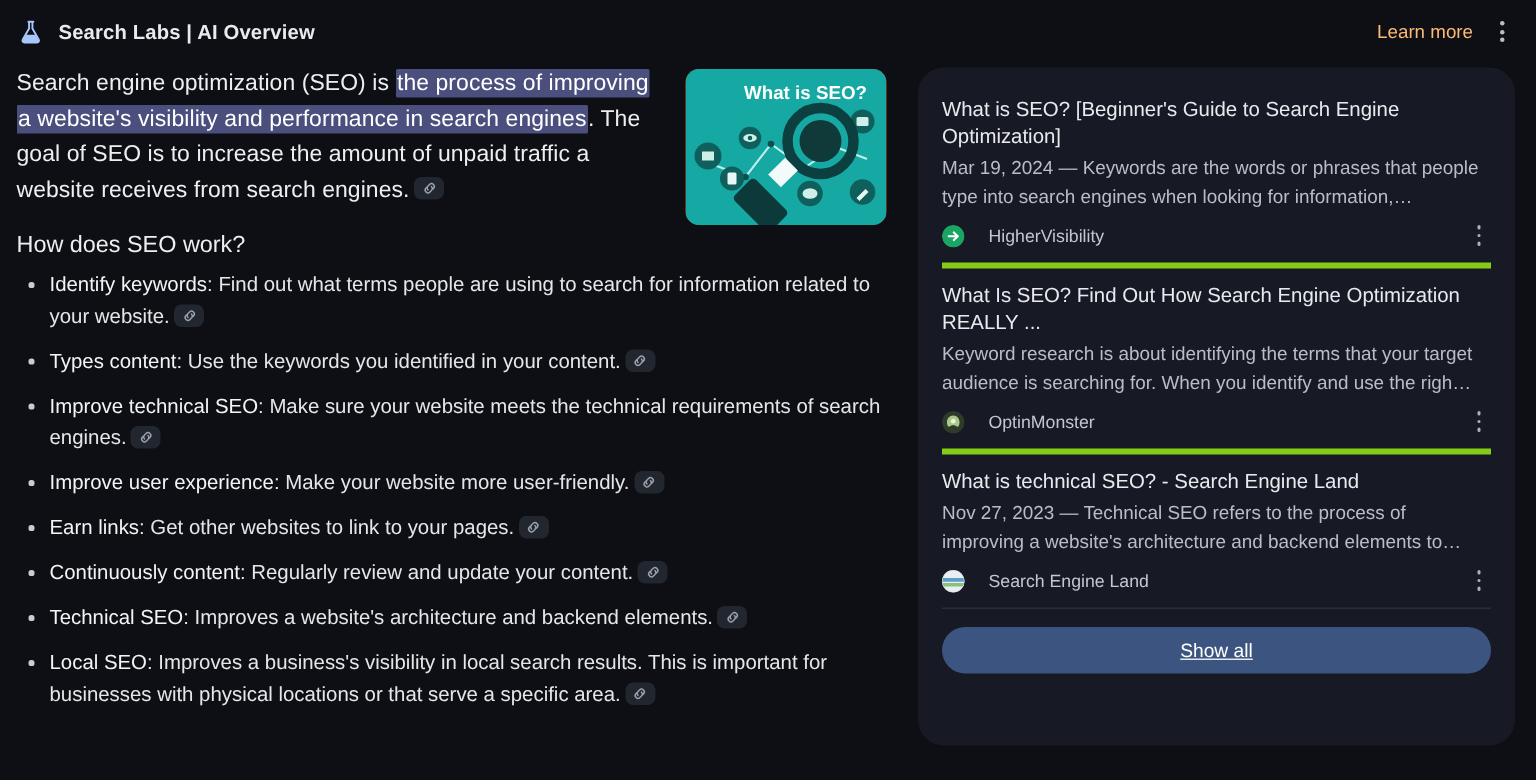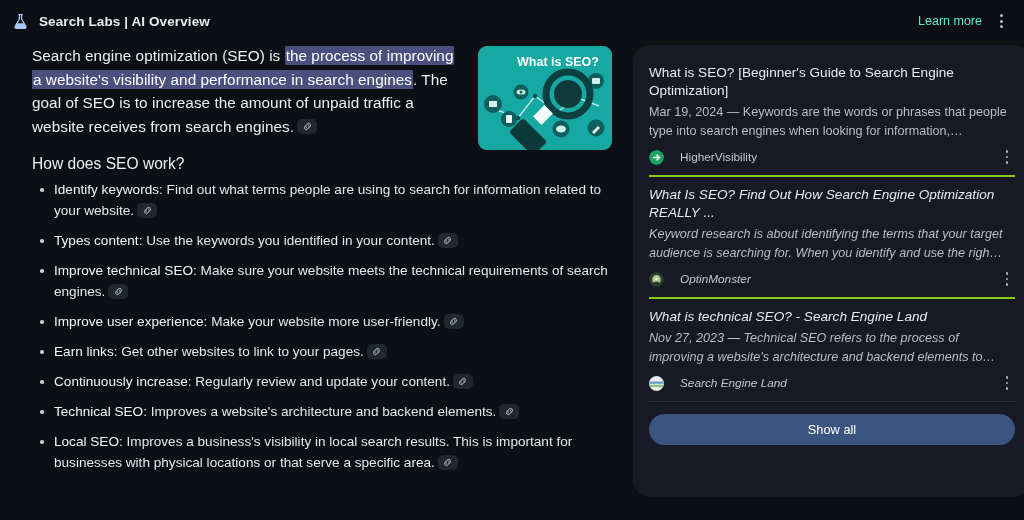--- a/index.html
+++ b/index.html
@@ -53,21 +53,21 @@
     white-space: nowrap;
   }
   .header-right {
     margin-left: auto;
     display: flex;
     align-items: center;
     gap: 10px;
   }
   .learn-more {
     font-size: 12.5px;
-    color: #5eead4;
+    color: #fdba74;
     cursor: pointer;
     white-space: nowrap;
   }
   .kebab {
     width: 18px;
     height: 22px;
     display: flex;
     flex-direction: column;
     align-items: center;
     justify-content: center;
@@ -81,21 +81,20 @@
     border-radius: 50%;
     background: #b8bcc4;
   }
 
   
   .body-area {
     position: absolute;
     top: 42px; left: 0;
     width: 828px;
     height: 478px;
-    margin-left: 21px;
   }
 
   
   .left-col {
     position: absolute;
     top: 0;
     left: 11px;
     width: 585px;
   }
   .intro-wrap {
@@ -195,22 +194,21 @@
     border-radius: 17px;
     box-sizing: border-box;
     padding: 10px 16px 0 16px;
     overflow: hidden;
   }
   .result-card {
     padding: 9px 0 8px 0;
     cursor: pointer;
   }
   .result-card + .result-card {
-    border-top: 2px solid #84cc16;
-    font-style: italic;
+    border-top: 4px solid #84cc16;
   }
   .rc-title {
     font-size: 13.6px;
     line-height: 18px;
     color: #e8eaee;
     margin: 0 0 3px 0;
     font-weight: 400;
   }
   .rc-snippet {
     font-size: 12.6px;
@@ -249,20 +247,21 @@
   .rc-kebab i {
     width: 2.8px; height: 2.8px;
     border-radius: 50%;
     background: #aeb2ba;
     display:block;
   }
   .showall-wrap {
     border-top: 1px solid #2a2e3a;
     padding-top: 12px;
     padding-bottom: 10px;
+    text-decoration: underline;
   }
   .show-all {
     display: block;
     width: 100%;
     height: 31px;
     border: none;
     border-radius: 16px;
     background: #3c5480;
     color: #ffffff;
     font-size: 12.8px;
@@ -334,21 +333,21 @@
                 <path d="M9.5 14.5a4 4 0 0 1 0-5.7l2.2-2.2a4 4 0 1 1 5.7 5.7l-1.1 1.1"></path>
                 <path d="M14.5 9.5a4 4 0 0 1 0 5.7l-2.2 2.2a4 4 0 1 1-5.7-5.7l1.1-1.1"></path>
               </svg>
             </span></li>
         <li><b>Earn links</b><span>: Get other websites to link to your pages.</span><span class="link-chip">
               <svg width="11" height="11" viewBox="0 0 24 24" fill="none" stroke="#9aa0ab" stroke-width="2.2" stroke-linecap="round">
                 <path d="M9.5 14.5a4 4 0 0 1 0-5.7l2.2-2.2a4 4 0 1 1 5.7 5.7l-1.1 1.1"></path>
                 <path d="M14.5 9.5a4 4 0 0 1 0 5.7l-2.2 2.2a4 4 0 1 1-5.7-5.7l1.1-1.1"></path>
               </svg>
             </span></li>
-        <li><b>Continuously increase</b><span>: Regularly review and update your content.</span><span class="link-chip">
+        <li><b>Continuously content</b><span>: Regularly review and update your content.</span><span class="link-chip">
               <svg width="11" height="11" viewBox="0 0 24 24" fill="none" stroke="#9aa0ab" stroke-width="2.2" stroke-linecap="round">
                 <path d="M9.5 14.5a4 4 0 0 1 0-5.7l2.2-2.2a4 4 0 1 1 5.7 5.7l-1.1 1.1"></path>
                 <path d="M14.5 9.5a4 4 0 0 1 0 5.7l-2.2 2.2a4 4 0 1 1-5.7-5.7l1.1-1.1"></path>
               </svg>
             </span></li>
       </ul>
 
       <ul class="bullets">
         <li><b>Technical SEO</b><span>: Improves a website's architecture and backend elements.</span><span class="link-chip">
               <svg width="11" height="11" viewBox="0 0 24 24" fill="none" stroke="#9aa0ab" stroke-width="2.2" stroke-linecap="round">

